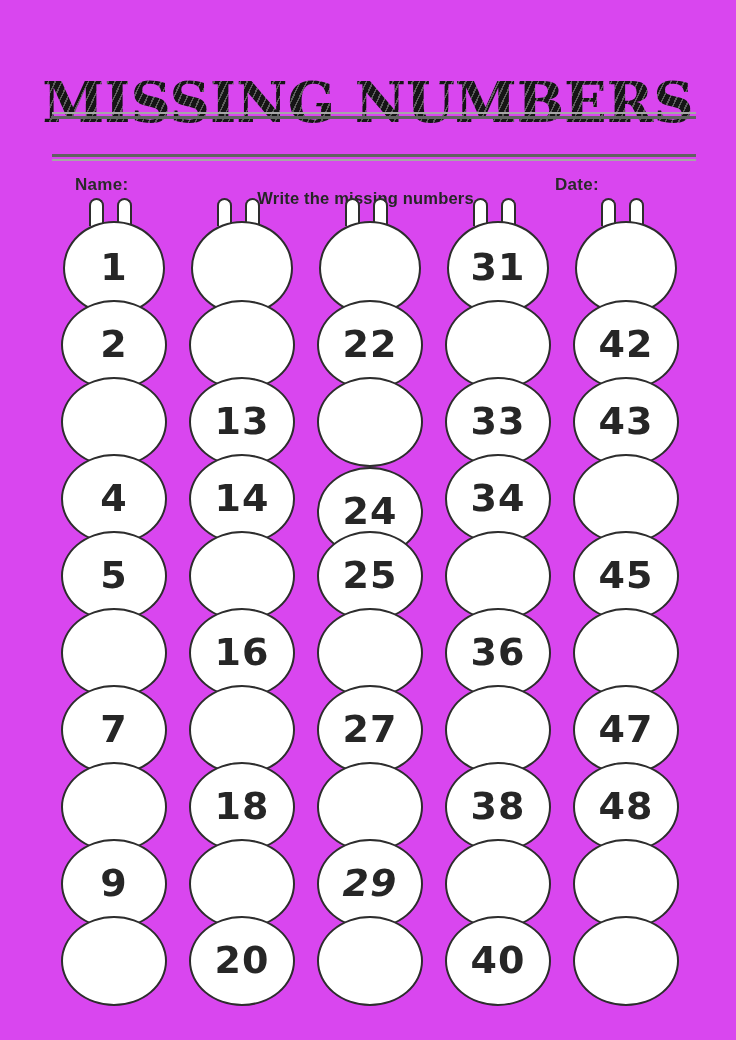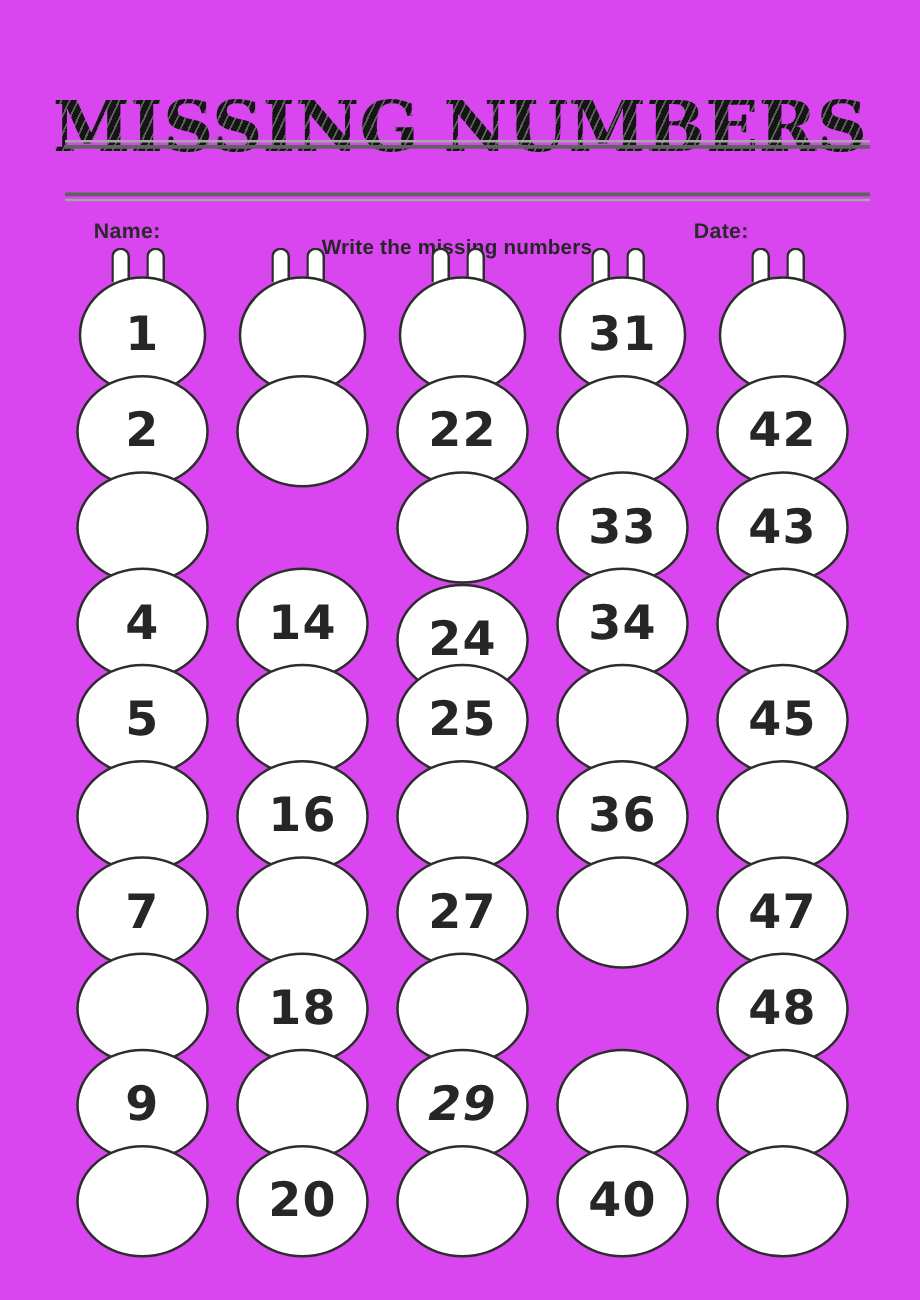--- a/index.html
+++ b/index.html
@@ -158,20 +158,23 @@
       </div>
       <div class="cat" style="left: 184px;">
         <div class="antenna antenna-l"></div>
         <div class="antenna antenna-r"></div>
         <div class="seg head">
           <span class="num"></span>
         </div>
         <div class="seg" style="top: 103px;">
           <span class="num"></span>
         </div>
+        <div class="seg" style="top: 180px;">
+          <span class="num">13</span>
+        </div>
         <div class="seg" style="top: 257px;">
           <span class="num">14</span>
         </div>
         <div class="seg" style="top: 334px;">
           <span class="num"></span>
         </div>
         <div class="seg" style="top: 411px;">
           <span class="num">16</span>
         </div>
         <div class="seg" style="top: 488px;">
@@ -238,20 +241,23 @@
         </div>
         <div class="seg" style="top: 334px;">
           <span class="num"></span>
         </div>
         <div class="seg" style="top: 411px;">
           <span class="num">36</span>
         </div>
         <div class="seg" style="top: 488px;">
           <span class="num"></span>
         </div>
+        <div class="seg" style="top: 565px;">
+          <span class="num">38</span>
+        </div>
         <div class="seg" style="top: 642px;">
           <span class="num"></span>
         </div>
         <div class="seg" style="top: 719px;">
           <span class="num">40</span>
         </div>
       </div>
       <div class="cat" style="left: 568px;">
         <div class="antenna antenna-l"></div>
         <div class="antenna antenna-r"></div>

